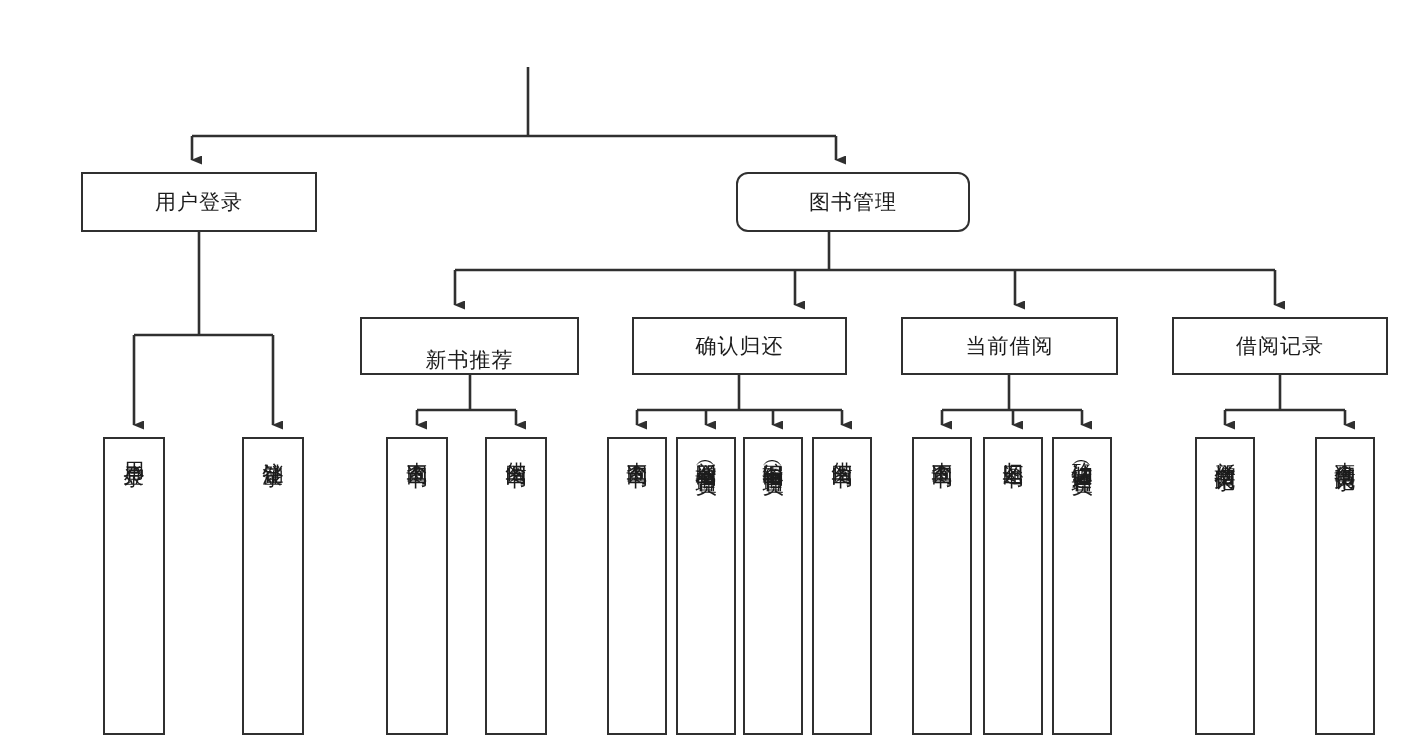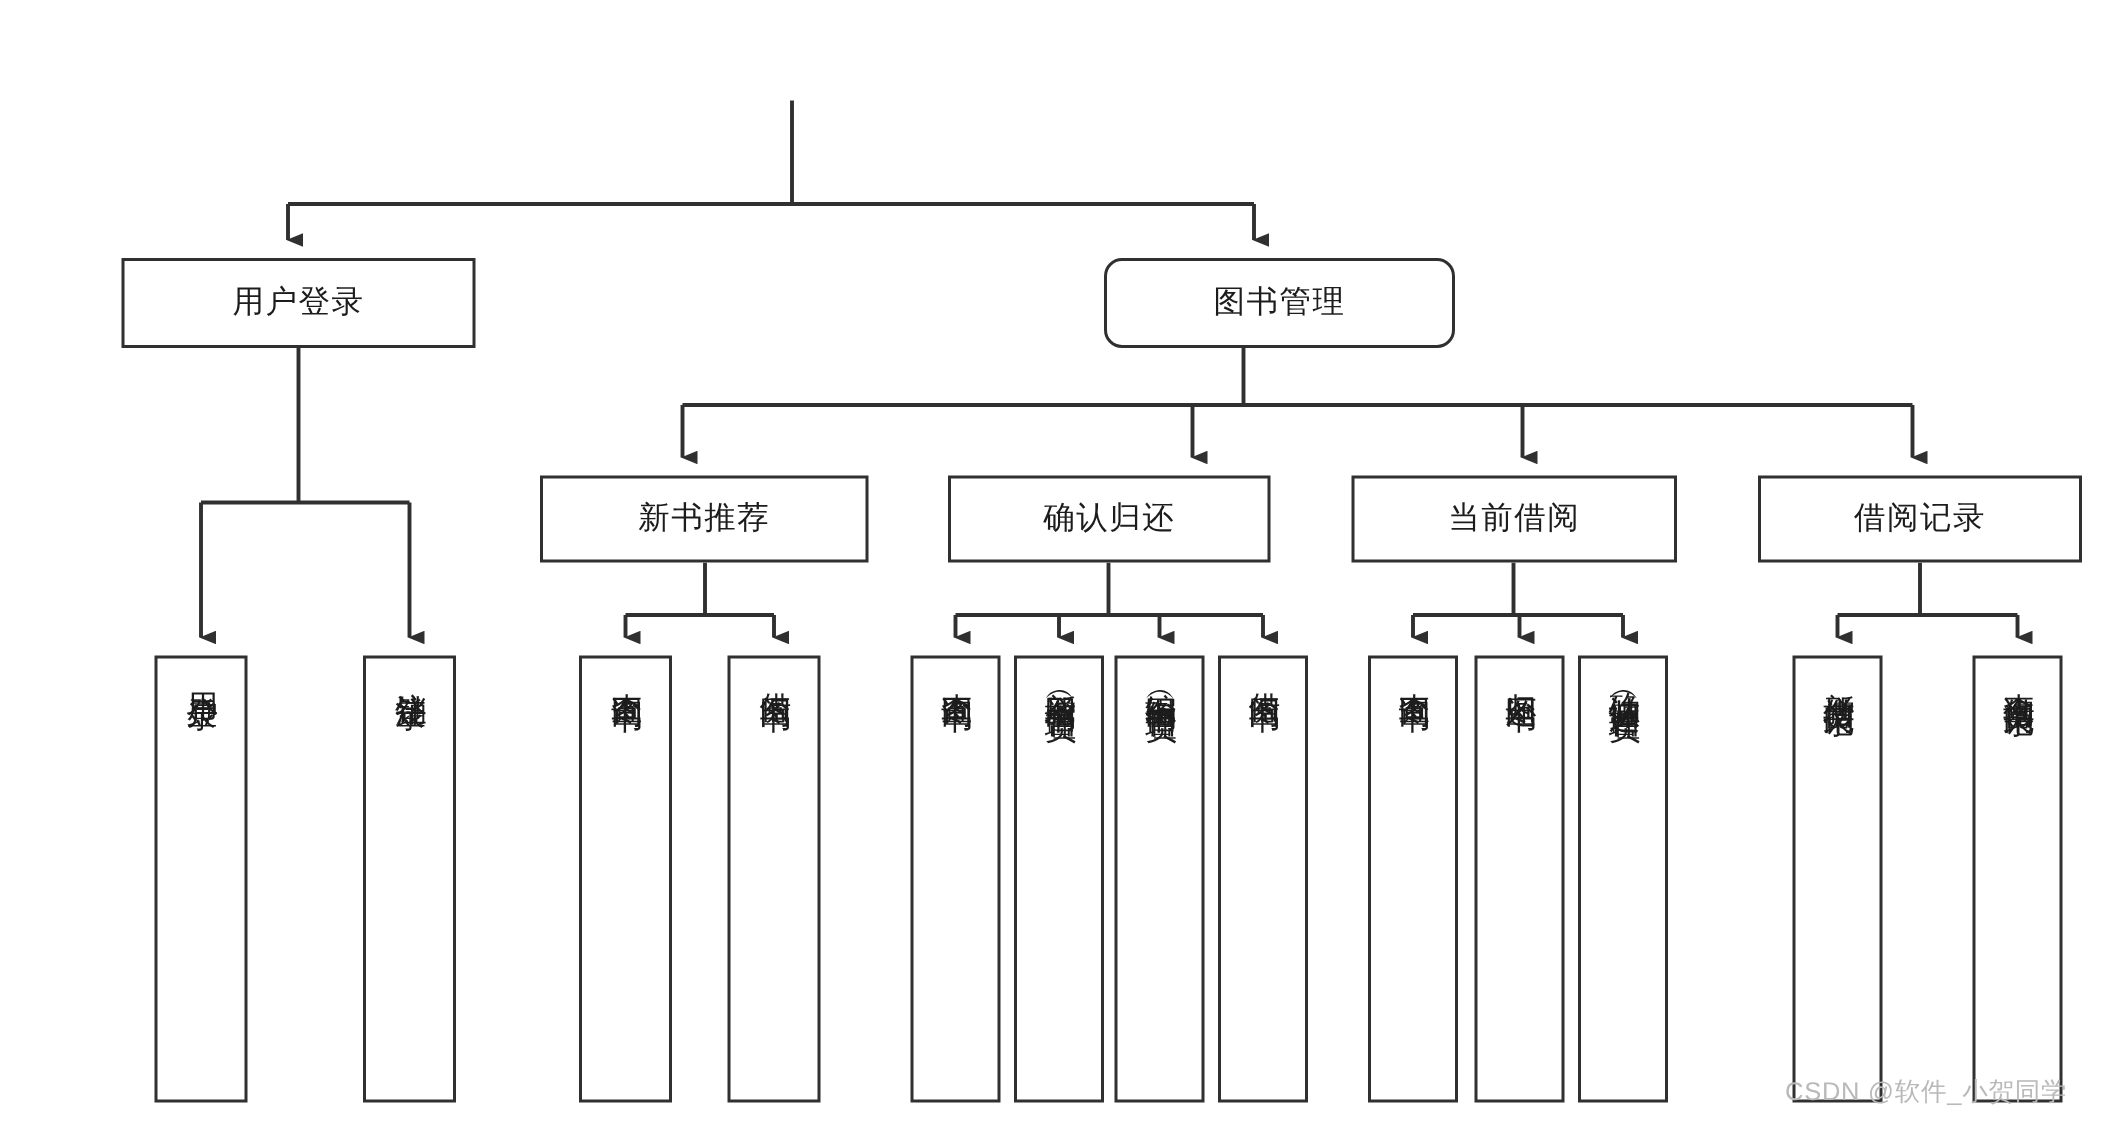--- a/index.html
+++ b/index.html
@@ -122,21 +122,21 @@
   </svg>
 
 
   <div class="node" style="left:81px; top:172px; width:236px; height:60px;">
     <span class="node-label">用户登录</span>
   </div>
   <div class="node" style="left:736px; top:172px; width:234px; height:60px;border-radius:12px;">
     <span class="node-label">图书管理</span>
   </div>
 
-  <div class="node" style="left:360px; top:317px; width:219px; height:58px;">
+  <div class="node" style="left:360px; top:317px; width:219px; height:58px;align-items:flex-end;">
     <span class="node-label">新书推荐</span>
   </div>
   <div class="node" style="left:632px; top:317px; width:215px; height:58px;">
     <span class="node-label">确认归还</span>
   </div>
   <div class="node" style="left:901px; top:317px; width:217px; height:58px;">
     <span class="node-label">当前借阅</span>
   </div>
   <div class="node" style="left:1172px; top:317px; width:216px; height:58px;">
     <span class="node-label">借阅记录</span>
@@ -179,15 +179,14 @@
     <span class="node-label">确认归还（管理员）</span>
   </div>
 
   <div class="node leaf" style="left:1195px; top:437px; width:60px; height:298px;">
     <span class="node-label">新增借阅记录</span>
   </div>
   <div class="node leaf" style="left:1315px; top:437px; width:60px; height:298px;">
     <span class="node-label">查询借阅记录</span>
   </div>
 
-  <div class="watermark">CSDN @软件_小贺同学</div>
 
 </div>
 
 </body></html>

